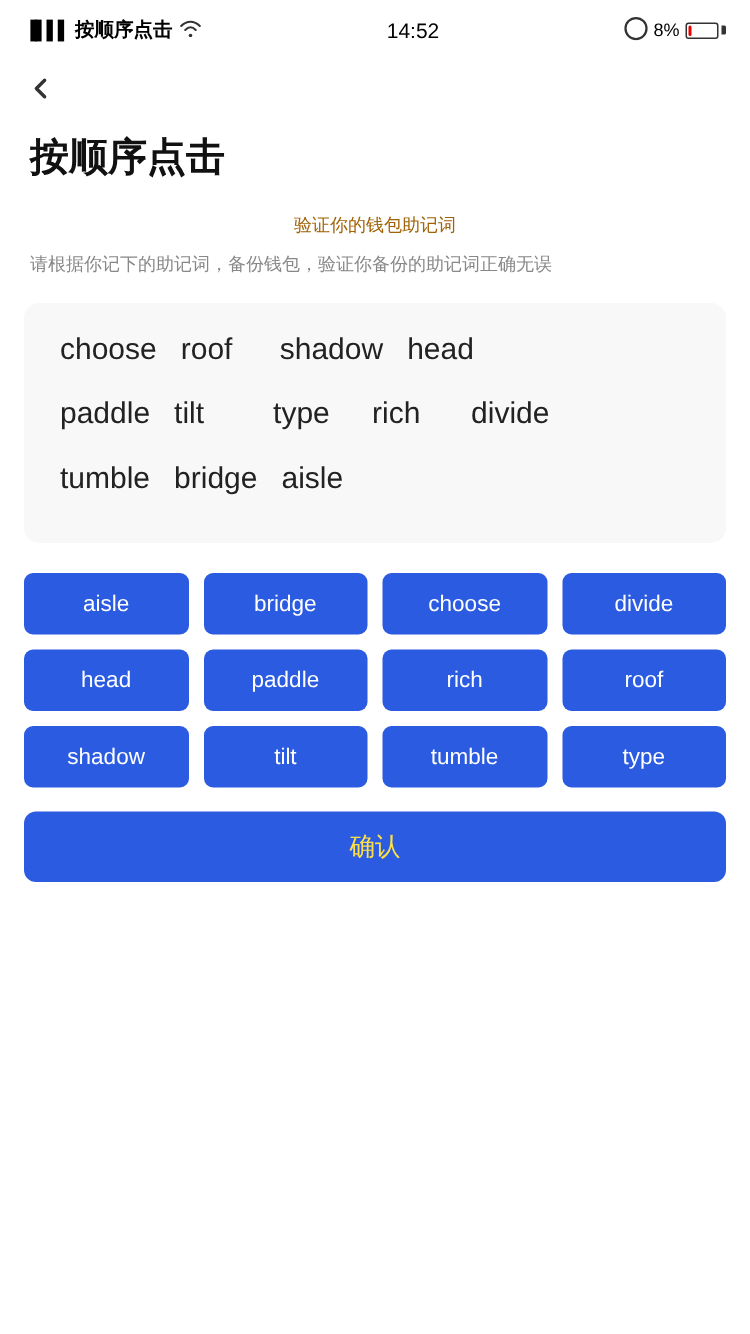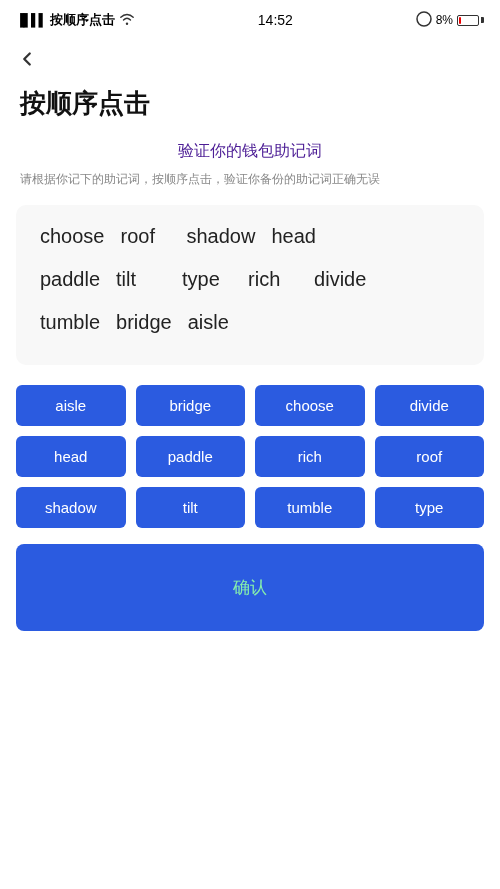--- a/index.html
+++ b/index.html
@@ -85,23 +85,23 @@
       padding: 8px 20px 20px;
       color: #111;
     }
 
     
     .instruction-section {
       text-align: center;
       padding: 0 20px 16px;
     }
     .instruction-title {
-      font-size: 16px;
+      font-size: 12px;
       font-weight: 500;
-      color: #4c1d95;
+      color: #a16207;
       margin-bottom: 8px;
     }
     .instruction-desc {
       font-size: 12px;
       color: #888;
       line-height: 1.6;
       text-align: left;
     }
 
     
@@ -151,24 +151,24 @@
       font-size: 15px;
       font-weight: 400;
       cursor: pointer;
       text-align: center;
     }
 
     
     .confirm-btn {
       width: 100%;
       background: #2b5be0;
-      color: #86efac;
+      color: #fde047;
       border: none;
       border-radius: 8px;
-      padding: 32px;
+      padding: 12px;
       font-size: 17px;
       font-weight: 500;
       cursor: pointer;
     }
   </style>
 </head>
 <body>
 
 <div class="status-bar">
   <div class="status-left">
@@ -202,21 +202,21 @@
 <div class="back-btn">
   <svg viewBox="0 0 24 24" fill="none" stroke="#333" stroke-width="2.5" stroke-linecap="round" stroke-linejoin="round">
     <polyline points="15 18 9 12 15 6"></polyline>
   </svg>
 </div>
 
 <div class="page-title">按顺序点击</div>
 
 <div class="instruction-section">
   <div class="instruction-title">验证你的钱包助记词</div>
-  <div class="instruction-desc">请根据你记下的助记词，按顺序点击，验证你备份的助记词正确无误</div>
+  <div class="instruction-desc">请根据你记下的助记词，备份钱包，验证你备份的助记词正确无误</div>
 </div>
 
 <div class="word-display-box">
   <div class="word-display-row">
     <span class="word-slot filled">choose</span>
     <span class="word-slot filled">roof</span>
     <span class="word-slot filled">shadow</span>
     <span class="word-slot filled">head</span>
   </div>
   <div class="word-display-row">

